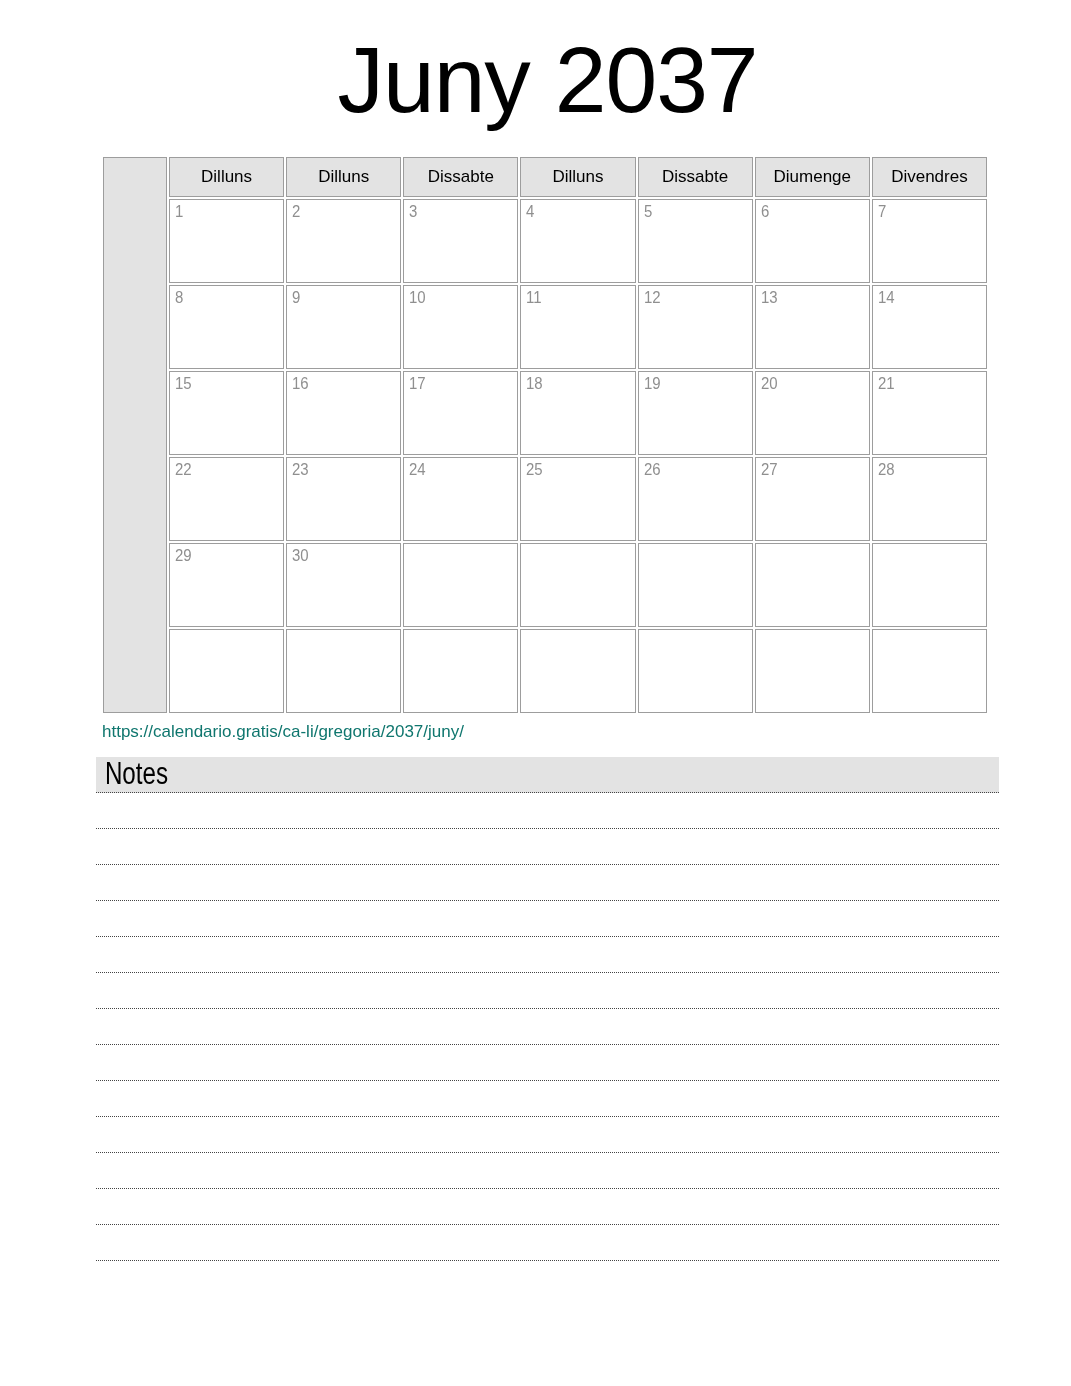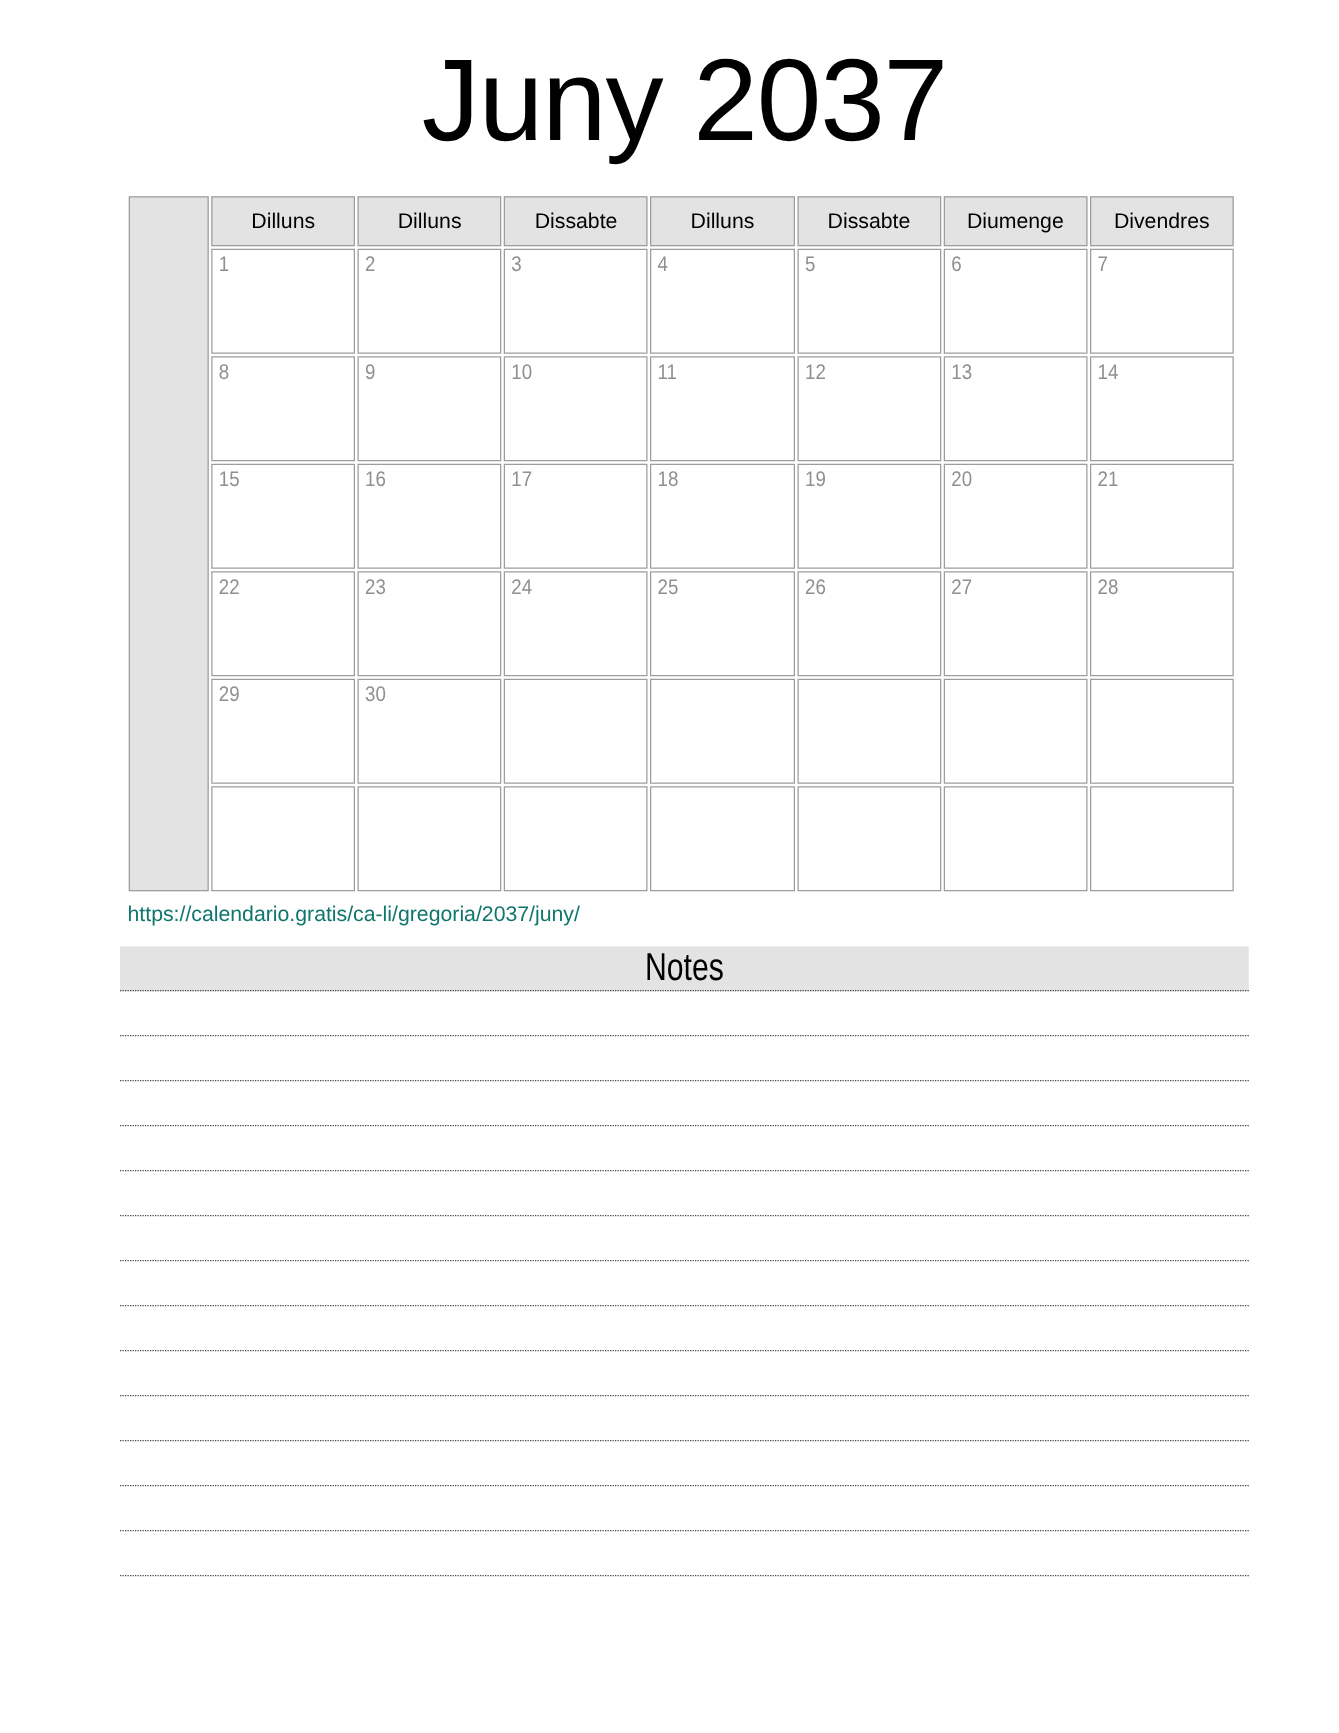--- a/index.html
+++ b/index.html
@@ -80,21 +80,21 @@
   }
   
   .notes-section {
     margin: 15px 0 0 84px;
     width: 903px;
   }
   .notes-bar {
     background: #e3e3e3;
     height: 35px;
     border-bottom: 1px dotted #444444;
-    text-align: center;
+    text-align: left;
   }
   .notes-bar .notes-label {
     display: inline-block;
     font-size: 31px;
     line-height: 34px;
     transform: scaleX(0.78);
     transform-origin: 50% 50%;
     color: #000;
   }
   .note-line {

